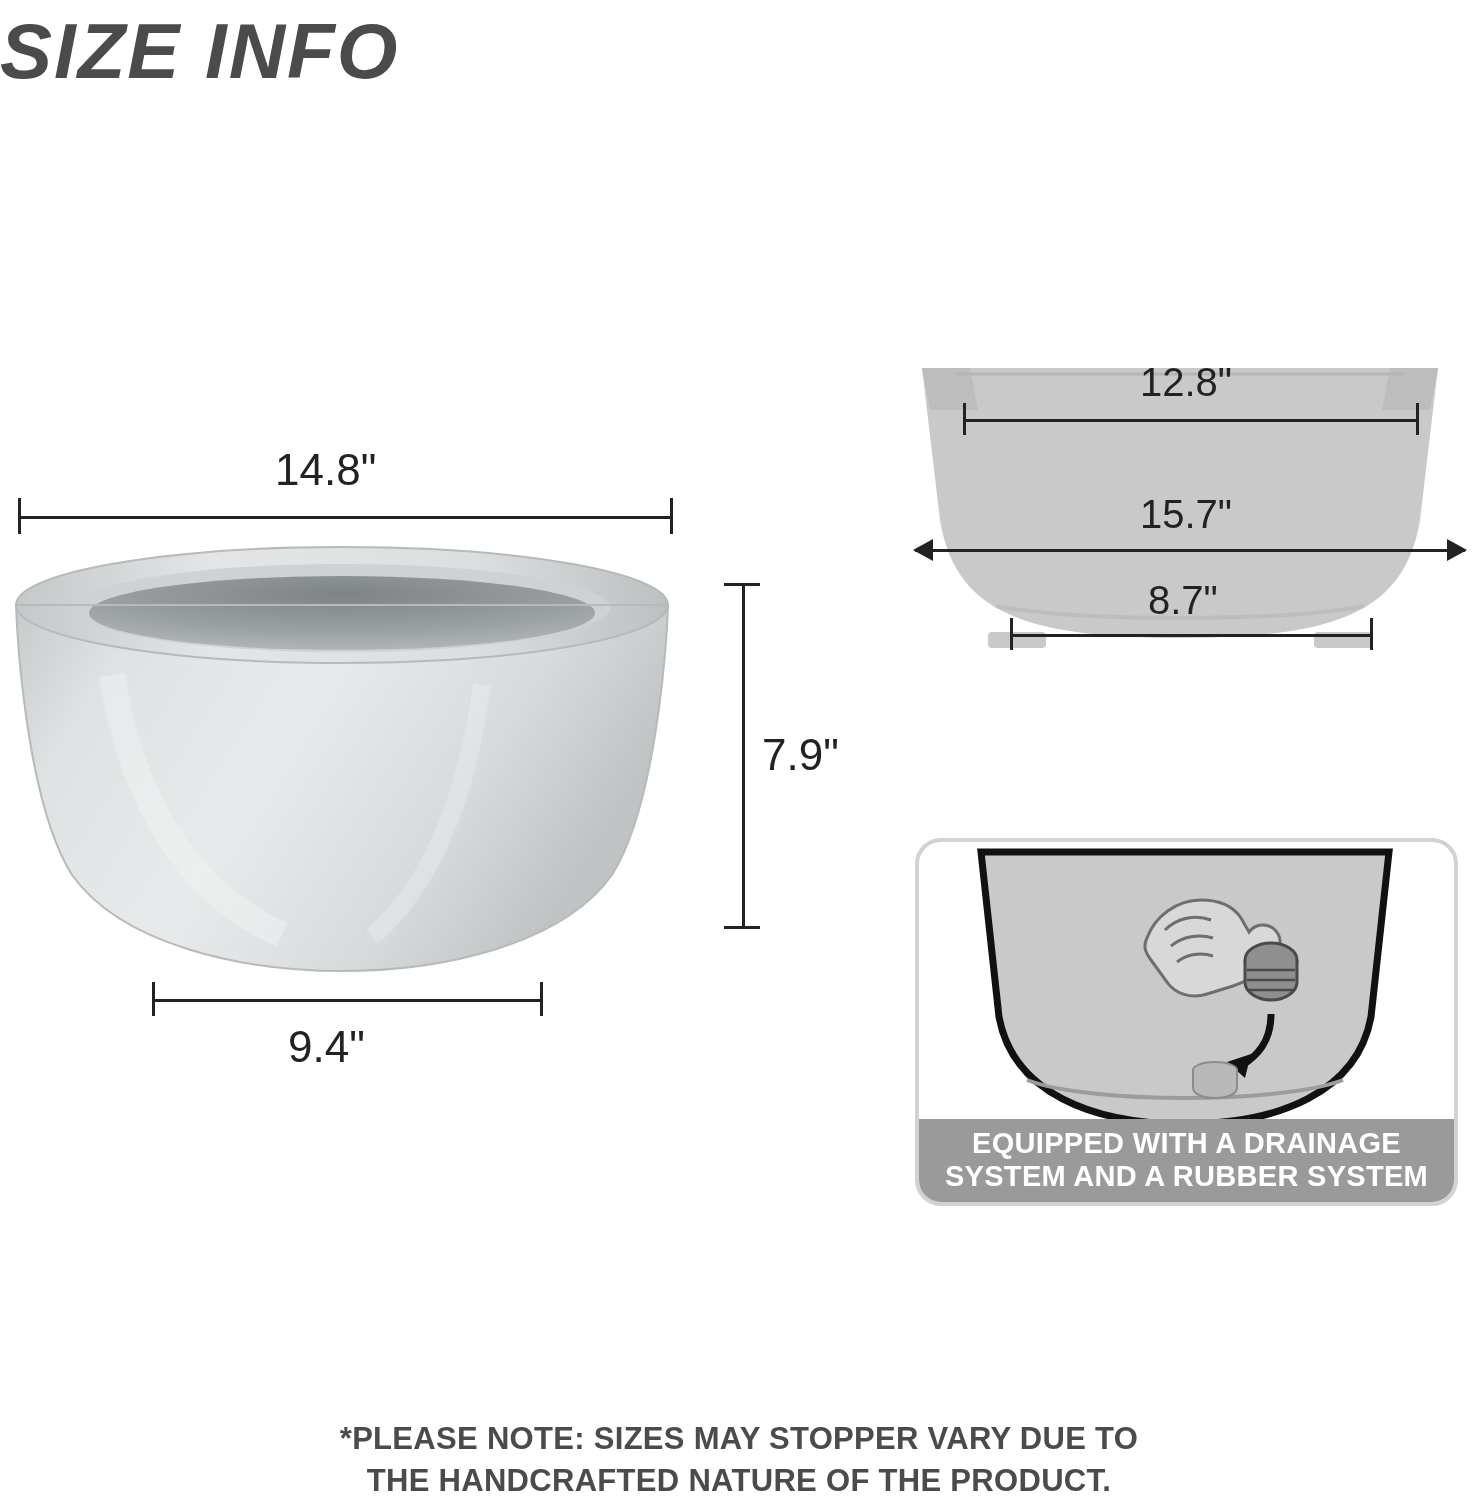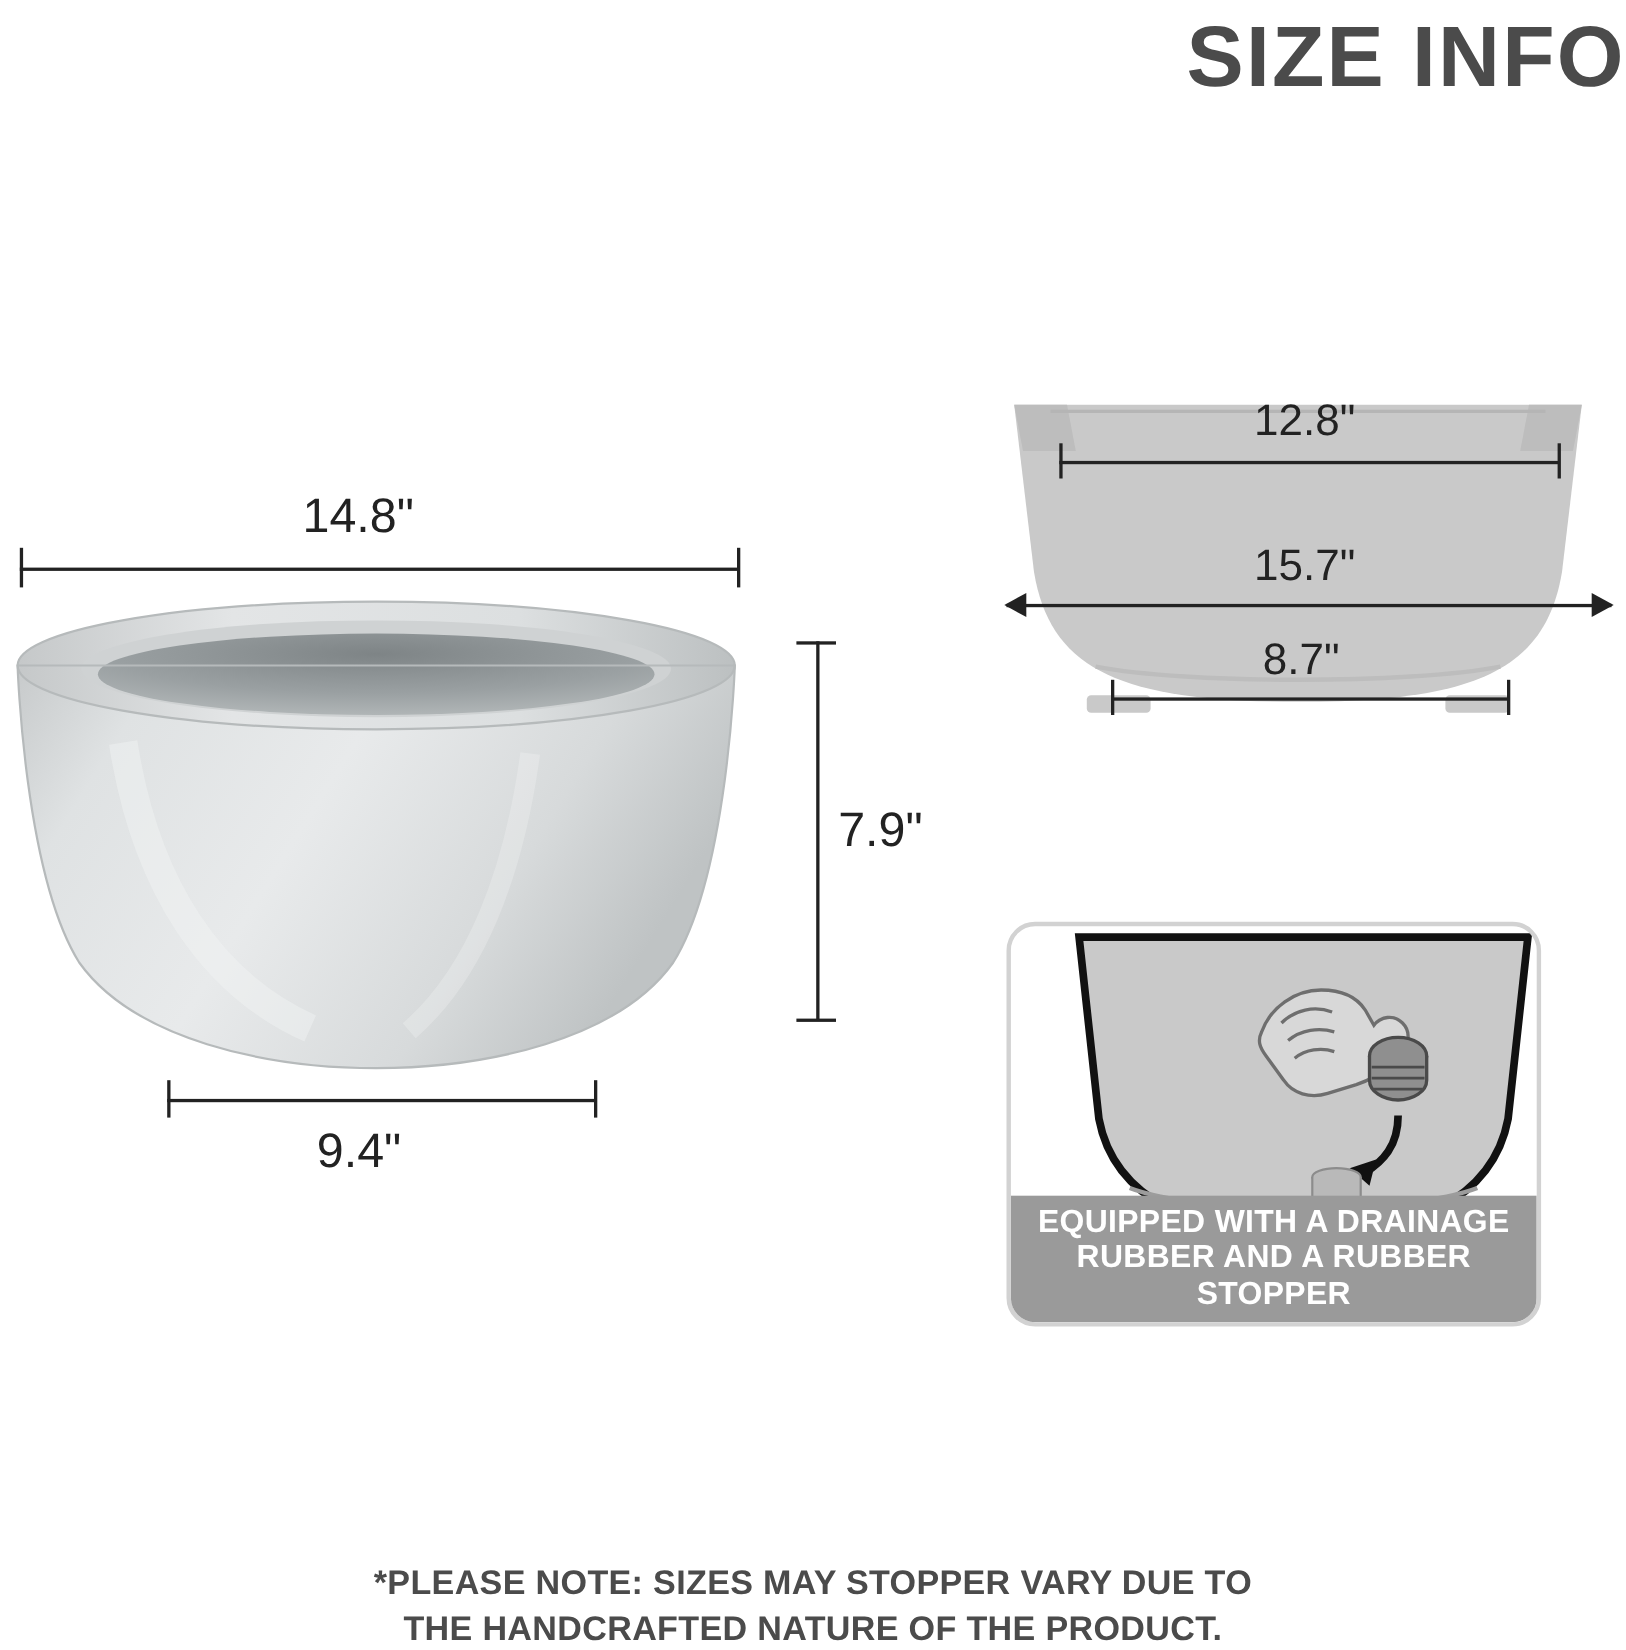--- a/index.html
+++ b/index.html
@@ -15,25 +15,26 @@
     color: #3b3b3b;
     overflow: hidden;
   }
 
   
   .title {
     position: absolute;
     top: 6px;
     left: 0;
     width: 100%;
-    text-align: right;
+    text-align: left;
     font-size: 78px;
     font-weight: bold;
     letter-spacing: 2px;
     color: #4b4b4b;
+    font-style: italic;
   }
 
   
   .dim-label {
     position: absolute;
     font-size: 40px;
     font-weight: normal;
     color: #222;
     white-space: nowrap;
   }
@@ -92,21 +93,21 @@
     top: 360px;
     width: 560px;
     height: 305px;
   }
 
   
   .drain-box {
     position: absolute;
     left: 915px;
     top: 838px;
-    width: 486px;
+    width: 543px;
     height: 368px;
     border: 4px solid #d2d2d2;
     border-radius: 26px;
     overflow: hidden;
     background: #ffffff;
     box-sizing: border-box;
   }
   .drain-caption {
     position: absolute;
     left: 0;
@@ -259,20 +260,20 @@
     </g>
     <polygon points="326,236 308,220 332,212" fill="#111111"></polygon>
 
     <g>
       <ellipse cx="296" cy="228" rx="22" ry="8" fill="#b9b9b9" stroke="#8c8c8c" stroke-width="2"></ellipse>
       <path d="M274,228 L274,246 C274,252 284,256 296,256 C308,256 318,252 318,246 L318,228" fill="#b9b9b9" stroke="#8c8c8c" stroke-width="2"></path>
     </g>
   </svg>
   <div class="drain-caption">
     <div>EQUIPPED WITH A DRAINAGE</div>
-    <div>RUBBER AND A RUBBER STOPPER</div>
+    <div>SYSTEM AND A RUBBER SYSTEM</div>
   </div>
 </div>
 
 <div class="footnote">
   <div>*PLEASE NOTE: SIZES MAY STOPPER VARY DUE TO</div>
   <div>THE HANDCRAFTED NATURE OF THE PRODUCT.</div>
 </div>
 
 </body></html>

